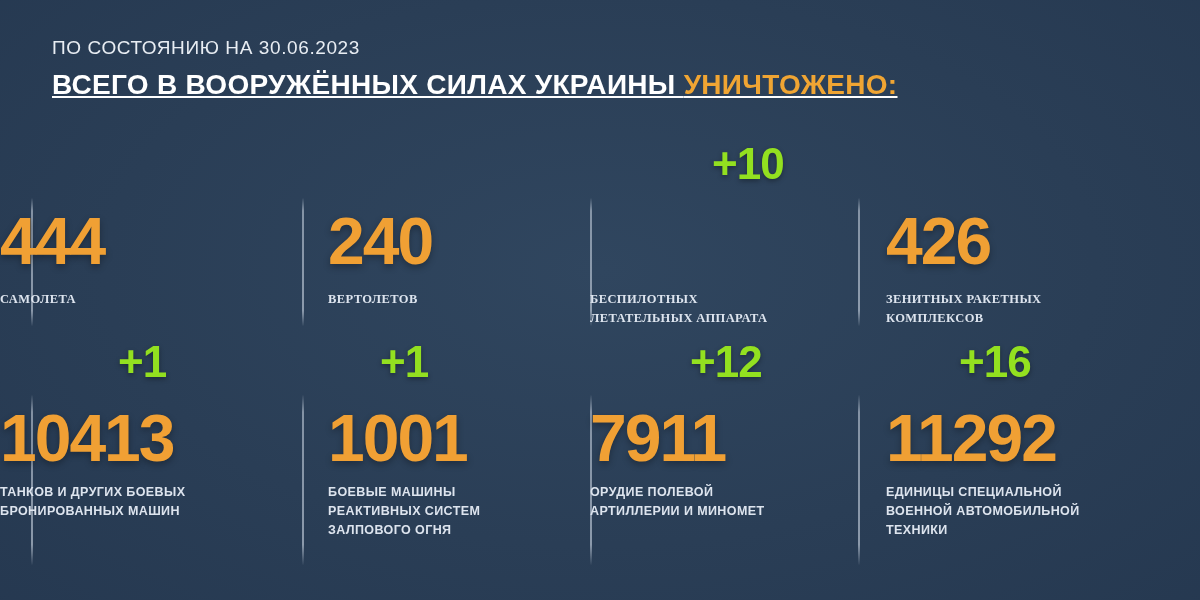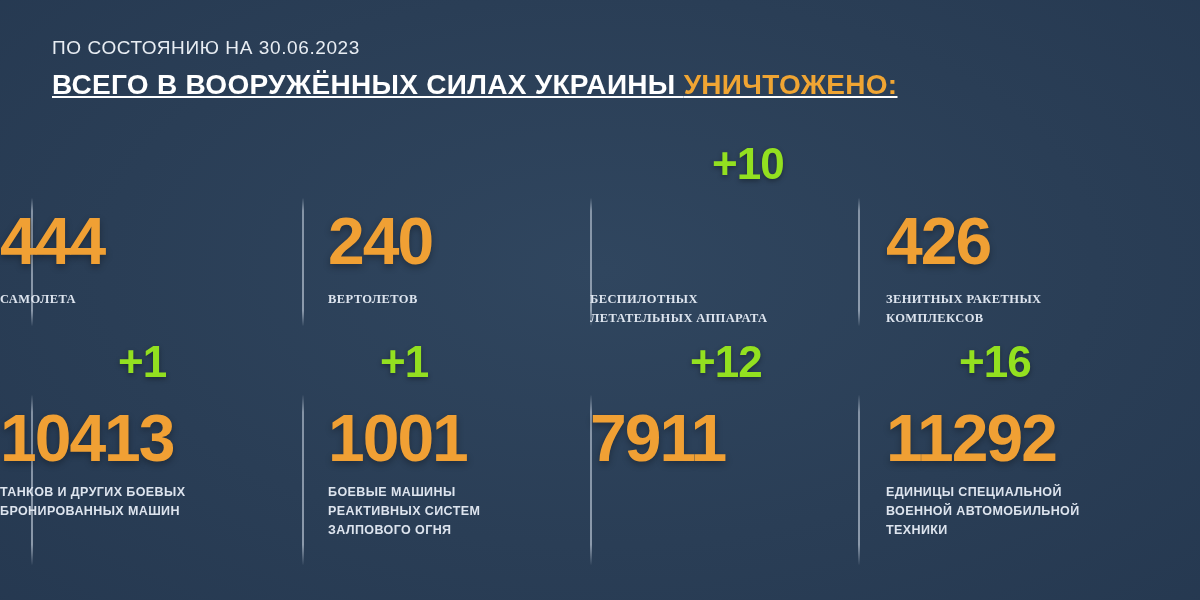--- a/index.html
+++ b/index.html
@@ -205,20 +205,22 @@
         <div class="value">1001</div>
         <div class="label">Боевые машины
 реактивных систем
 залпового огня</div>
       </div>
 
       <div class="cell cell-w3">
         <div class="divider"></div>
         <div class="badge b-r2c3">+12</div>
         <div class="value">7911</div>
+        <div class="label">Орудие полевой
+артиллерии и миномет</div>
       </div>
 
       <div class="cell cell-w4">
         <div class="divider"></div>
         <div class="badge b-r2c4">+16</div>
         <div class="value">11292</div>
         <div class="label">Единицы специальной
 военной автомобильной
 техники</div>
       </div>

